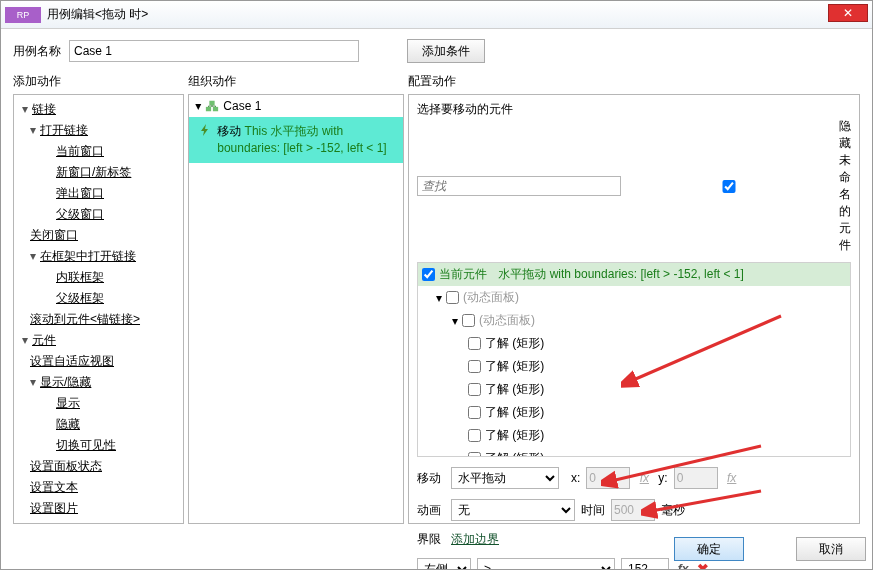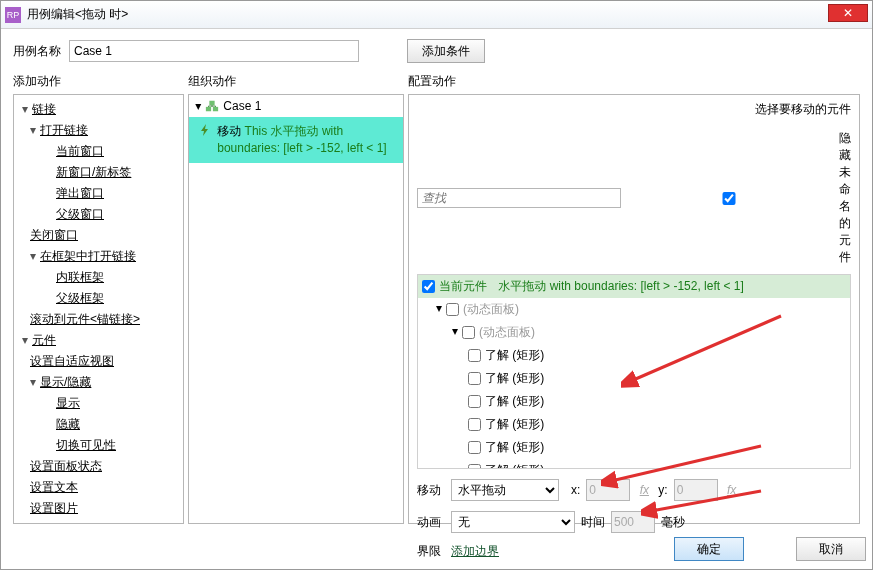--- a/index.html
+++ b/index.html
@@ -1,18 +1,18 @@
 <!DOCTYPE html>
 <html><head>
 <meta charset="utf-8">
 <style>
 *{box-sizing:border-box;margin:0;padding:0;font-family:"Microsoft YaHei",Arial,sans-serif;font-size:12px;}
 body{background:#fff;width:873px;height:570px;overflow:hidden;position:relative;border:1px solid #999;}
 .titlebar{height:28px;background:linear-gradient(#fff,#eef3f8);border-bottom:1px solid #d0d0d0;display:flex;align-items:center;padding:0 4px;position:relative;}
-.titlebar .icon-rp{width:16px;height:16px;background:#a85fc9;color:#fff;font-size:9px;display:flex;align-items:center;justify-content:center;margin-right:6px;}
+.titlebar .icon-rp{width:36px;height:16px;background:#a85fc9;color:#fff;font-size:9px;display:flex;align-items:center;justify-content:center;margin-right:6px;}
 .titlebar .close{position:absolute;right:4px;top:3px;width:40px;height:18px;background:#e03030;color:#fff;text-align:center;line-height:16px;font-size:12px;border:1px solid #a02020;}
 .row-name{display:flex;align-items:center;gap:8px;padding:10px 12px;}
 .row-name input{width:290px;height:22px;border:1px solid #b6b6b6;padding:0 4px;}
 .btn{height:24px;padding:0 14px;border:1px solid #a9a9a9;background:linear-gradient(#fdfdfd,#e6e6e6);cursor:pointer;margin-left:40px;}
 .btn-primary{border:1px solid #3f87c4;background:linear-gradient(#eaf4fd,#c9e3f9);}
 .cols{display:flex;padding:0 12px 8px 12px;gap:4px;}
 .col-head{font-size:12px;padding-bottom:4px;}
 .panel{border:1px solid #b6b6b6;background:#fff;position:relative;height:430px;}
 .col1{width:208px;}
 .col2{width:262px;}
@@ -27,21 +27,21 @@
 .org-root{display:flex;align-items:center;gap:4px;padding:4px 6px;}
 .org-icon{width:14px;height:14px;display:inline-block;}
 .org-action{background:#5eead4;padding:6px 10px 6px 28px;color:#1a7d1a;line-height:1.4;}
 .org-action .black{color:#000;}
 .cfg-top{padding:6px 8px 4px 8px;}
 .search-row{display:flex;align-items:center;gap:6px;margin-bottom:4px;}
 .search-row input{flex:0 0 204px;height:20px;border:1px solid #b6b6b6;font-style:italic;color:#888;padding:0 4px;}
 .chk{display:flex;align-items:center;gap:8px;}
 .chk input{width:13px;height:13px;}
 .cfg-tree{border:1px solid #d0d0d0;margin:0 8px;height:195px;overflow:auto;}
-.ct-row{display:flex;gap:4px;padding:3px 4px;}
+.ct-row{display:flex;align-items:center;gap:4px;padding:3px 4px;}
 .ct-row.sel{background:#d6ecd6;color:#1a7d1a;}
 .ct-row .grey{color:#999;}
 .indent1{padding-left:18px;}
 .indent2{padding-left:34px;}
 .indent3{padding-left:50px;}
 .form{padding:10px 8px 0 8px;}
 .form-row{display:flex;align-items:center;gap:6px;margin-bottom:10px;}
 .form-row label{width:28px;}
 select,.inp{height:22px;border:1px solid #b6b6b6;background:#fff;padding:0 2px;}
 .inp{width:44px;}
@@ -124,21 +124,21 @@
         <span class="black">移动 </span><span>This 水平拖动 with boundaries: [left &gt; -152, left &lt; 1]</span>
       </div>
     </div>
       </div>
   </div>
 
   <div class="col3">
     <div class="col-head">配置动作</div>
     <div class="panel">
       <div class="cfg-top">
-        <div style="margin-bottom:12px;text-align:right;">选择要移动的元件</div>
+        <div style="margin-bottom:0;">选择要移动的元件</div>
         <div class="search-row">
           <input placeholder="查找" style="">
           <label class="chk">
               <input type="checkbox" checked="" style="">
               <span>隐藏未命名的元件</span>
             </label>
         </div>
       </div>
       <div class="cfg-tree">
         <div class="ct-row sel">

